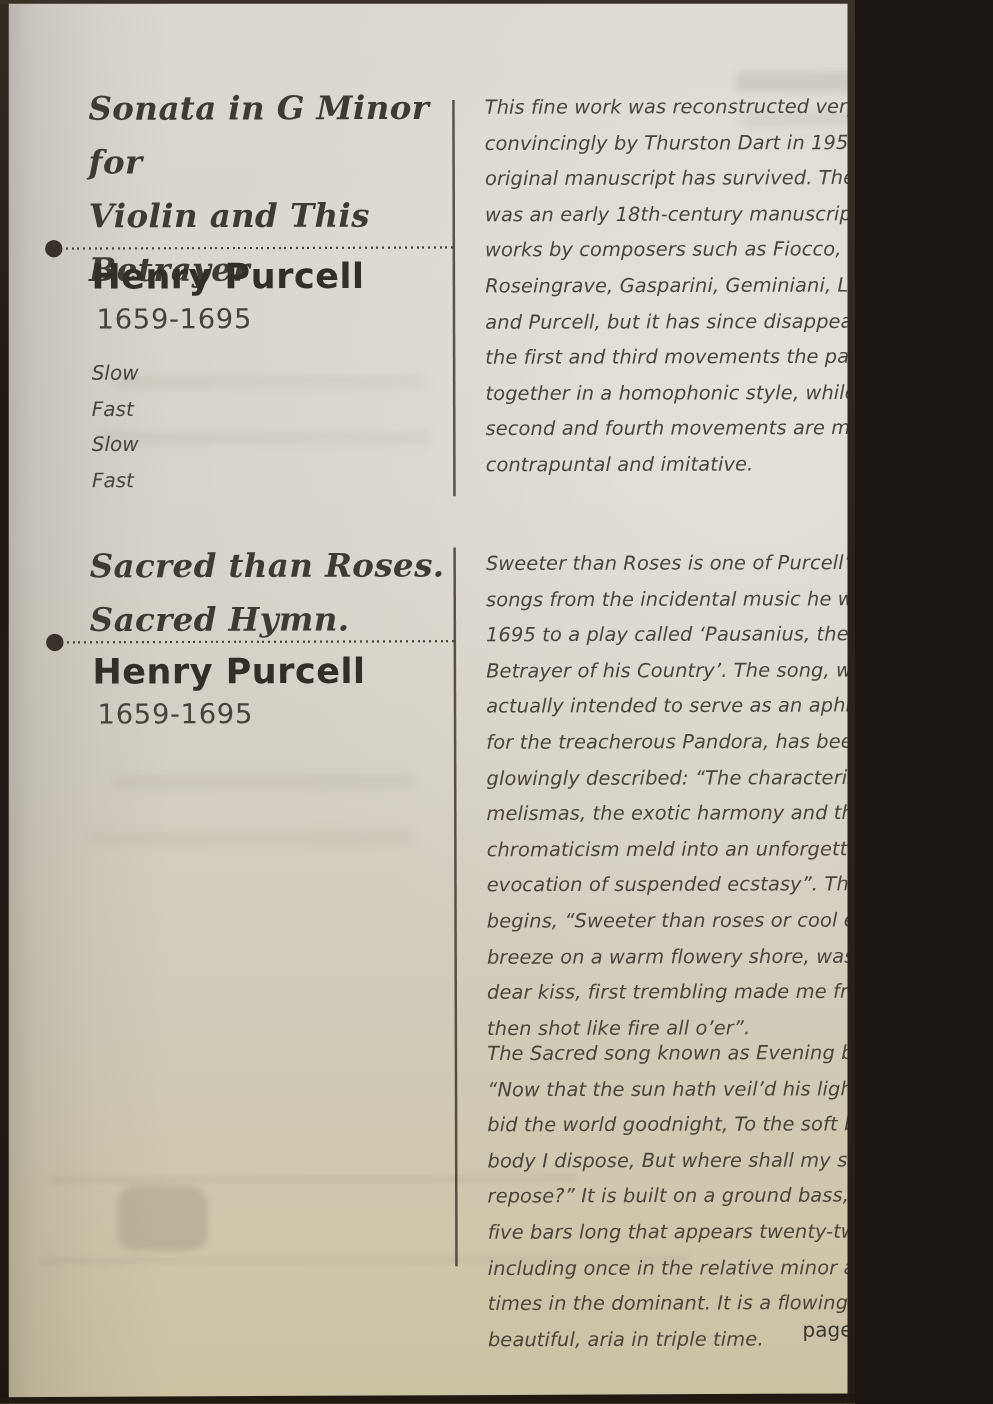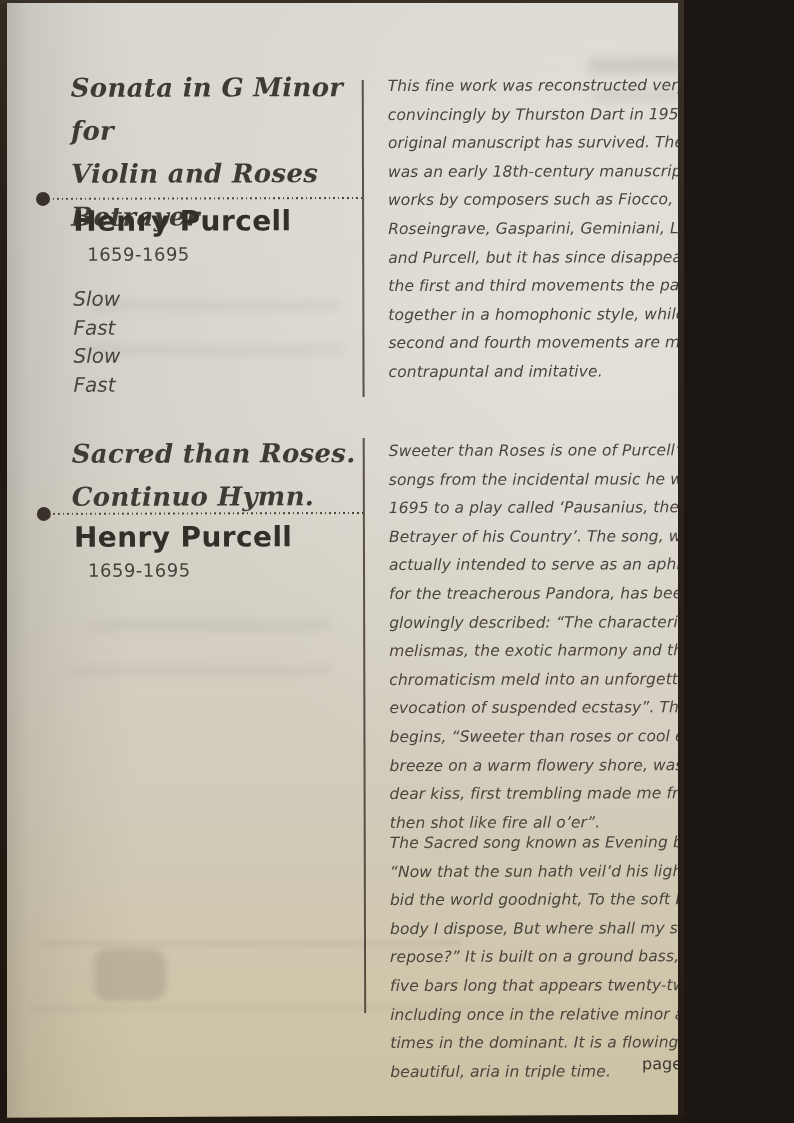--- a/index.html
+++ b/index.html
@@ -26,22 +26,22 @@
     font-style:italic;font-weight:600;font-size:26px;line-height:43px;
     color:#3f3a33;letter-spacing:0.3px;
   }
   .rule-dotted{
     position:absolute;height:3px;
     background-image:repeating-linear-gradient(90deg,#4a4138 0 1.6px,transparent 1.6px 4.6px);
     background-size:100% 1.8px;background-repeat:no-repeat;background-position:0 1px;
   }
   .bullet{position:absolute;width:14px;height:14px;border-radius:50%;background:#3a322a;}
   .composer{position:absolute;left:74px;font-weight:bold;font-size:28px;color:#332e28;letter-spacing:0.4px;}
-  .dates{position:absolute;left:88px;font-size:18px;color:#47423b;letter-spacing:0.5px;}
-  .movements{position:absolute;left:74px;font-style:italic;font-size:20px;line-height:28.5px;color:#4a443c;}
+  .dates{position:absolute;left:78px;font-size:22px;color:#47423b;letter-spacing:0.5px;}
+  .movements{position:absolute;left:74px;font-style:italic;font-size:16px;line-height:28.5px;color:#4a443c;}
 
   
   .divider{position:absolute;left:363px;width:1.5px;background:rgba(66,58,48,0.85);}
   .body-para{
     position:absolute;left:389px;width:362px;
     font-style:italic;font-size:15.5px;line-height:28.6px;
     color:#4a443c;letter-spacing:0.1px;text-align:left;
   }
   .footer{position:absolute;left:389px;top:1055px;width:341px;text-align:right;font-size:16px;color:#3a352f;}
   .footer .pg-label{font-weight:normal;margin-left:20px;}
@@ -70,40 +70,40 @@
     <div class="smudge s3"></div>
     <div class="smudge s4"></div>
     <div class="smudge s5"></div>
     <div class="smudge s6"></div>
     <div class="smudge ghost-logo"></div>
     <div class="smudge streak1"></div>
     <div class="smudge streak2"></div>
 
     <div class="work-title" style="top:66px;">
       <div>Sonata in G Minor for</div>
-      <div>Violin and Roses</div>
+      <div>Violin and This</div>
       <div>Betrayer</div>
     </div>
     <div class="bullet" style="left:37px;top:191px;"></div>
     <div class="rule-dotted" style="left:49px;top:196px;width:315px;"></div>
     <div class="composer" style="top:204px;">Henry Purcell</div>
     <div class="dates" style="top:243px;">1659-1695</div>
     <div class="movements" style="top:284px;">
       <div>Slow</div>
       <div>Fast</div>
       <div>Slow</div>
       <div>Fast</div>
     </div>
 
     <div class="divider" style="top:80px;height:317px;"></div>
     <div class="body-para" style="top:72px;">This fine work was reconstructed very convincingly by Thurston Dart in 1959 as no original manuscript has survived.  The source was an early 18th-century manuscript of works by composers such as Fiocco, Roseingrave, Gasparini, Geminiani, Loeillet and Purcell, but it has since disappeared.  In the first and third movements the parts move together in a homophonic style, while the second and fourth movements are mostly contrapuntal and imitative.</div>
 
     <div class="work-title" style="top:432px;">
       <div>Sacred than Roses.</div>
-      <div>Continuo Hymn.</div>
+      <div>Sacred Hymn.</div>
     </div>
     <div class="bullet" style="left:37px;top:506px;"></div>
     <div class="rule-dotted" style="left:49px;top:511px;width:315px;"></div>
     <div class="composer" style="top:520px;">Henry Purcell</div>
     <div class="dates" style="top:559px;">1659-1695</div>
 
     <div class="divider" style="top:438px;height:575px;"></div>
     <div class="body-para" style="top:437px;">Sweeter than Roses is one of Purcell’s finest songs from the incidental music he wrote in 1695 to a play called ‘Pausanius, the Betrayer of his Country’.  The song, which was actually intended to serve as an aphrodisiac for the treacherous Pandora, has been glowingly described: “The characteristic melismas, the exotic harmony and the liberal chromaticism meld into an unforgettable evocation of suspended ecstasy”.  The text begins, “Sweeter than roses or cool evening’s breeze on a warm flowery shore, was the dear kiss, first trembling made me freeze, then shot like fire all o’er”.</div>
     <div class="body-para" style="top:829px;">The Sacred song known as Evening begins, “Now that the sun hath veil’d his light, And bid the world goodnight, To the soft bed my body I dispose, But where shall my soul repose?”  It is built on a ground bass, a figure five bars long that appears twenty-two times, including once in the relative minor and three times in the dominant.  It is a flowing, beautiful, aria in triple time.</div>
 

